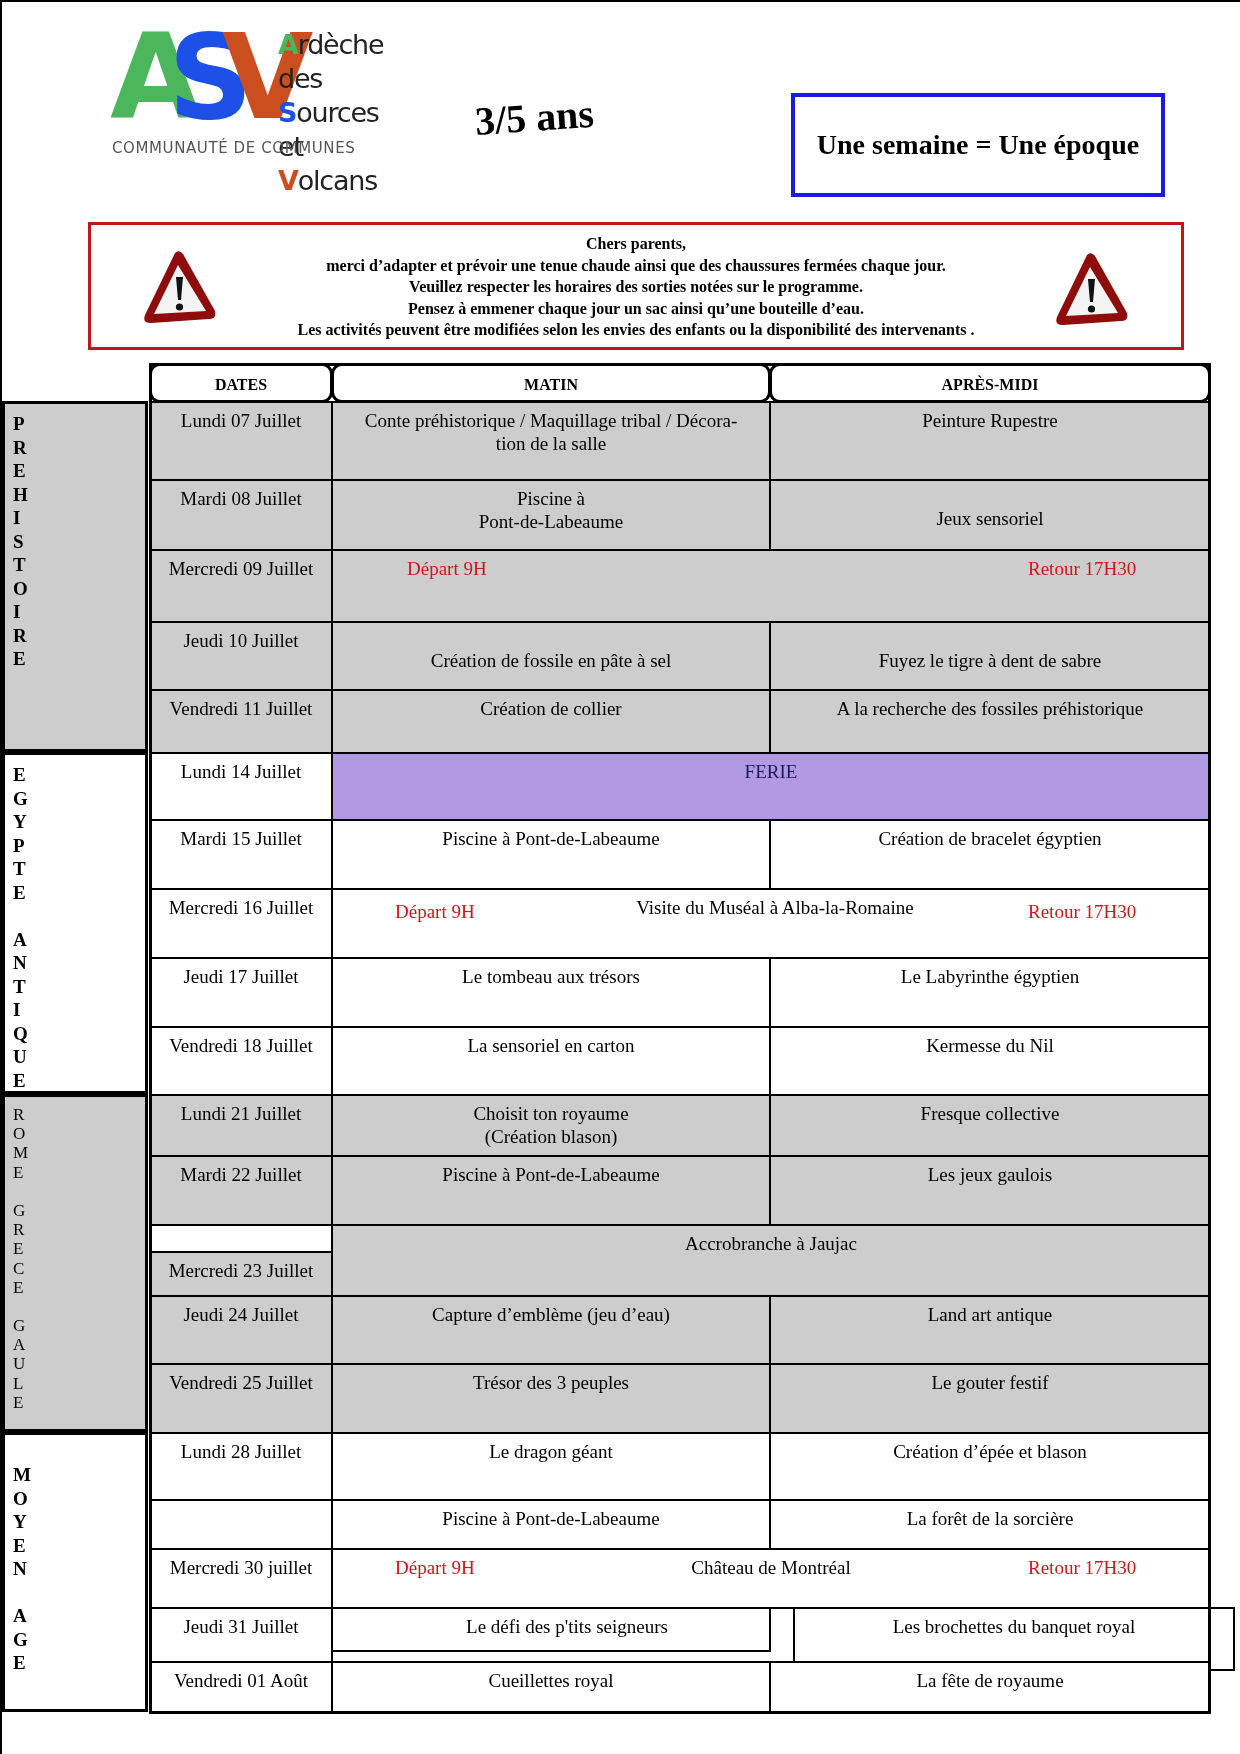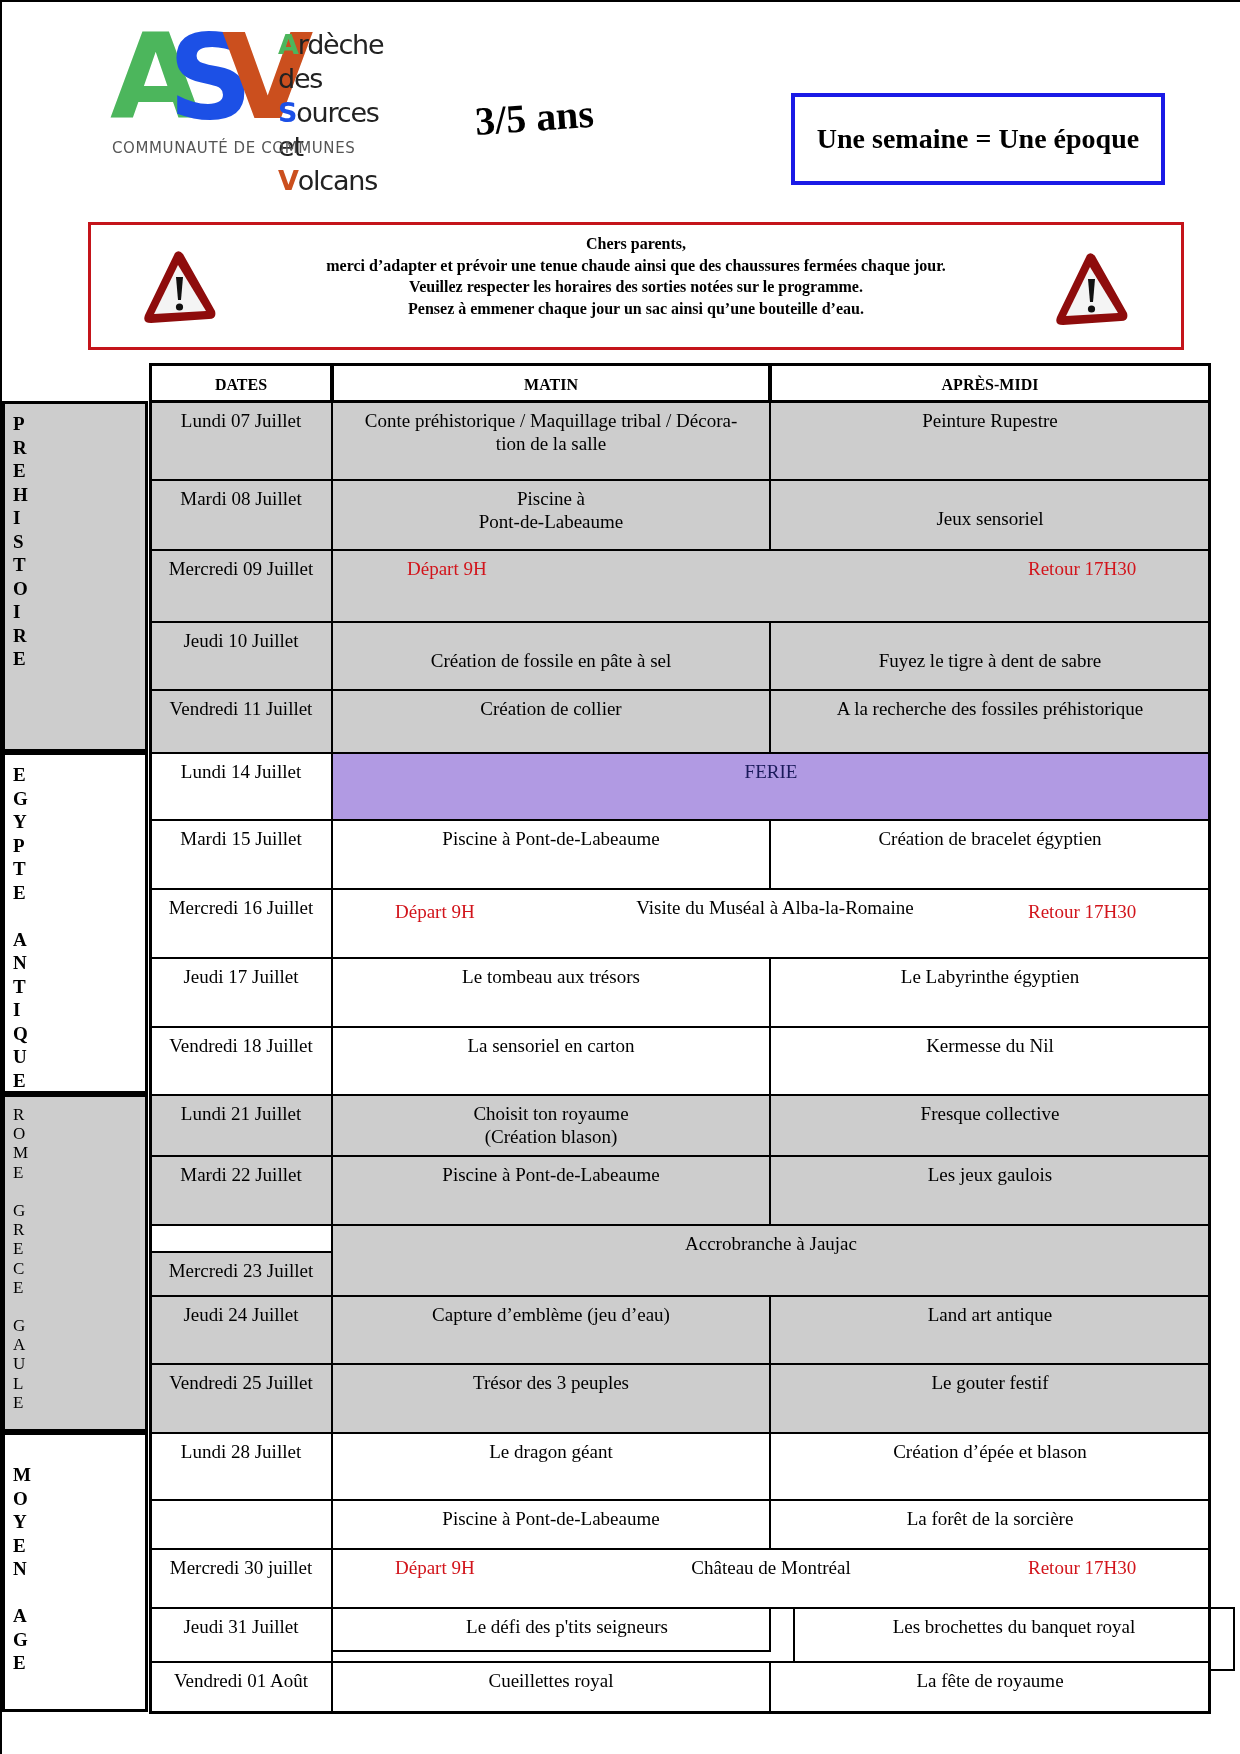--- a/index.html
+++ b/index.html
@@ -18,34 +18,34 @@
   .logo .side { position:absolute; left:168px; top:4px; font-family:"DejaVu Sans", sans-serif;
          font-size:27px; line-height:34px; color:#222; letter-spacing:-1.2px; }
   .logo .side .cap { font-weight:bold; }
   .logo .side .c1 { color:#4cb65c; } .logo .side .c2 { color:#1c50e6; } .logo .side .c3 { color:#cb4f1e; }
   .logo .sub { position:absolute; left:2px; top:115px; font-family:"DejaVu Sans", sans-serif;
          font-size:15px; letter-spacing:0.6px; color:#555; }
 
   .age-title { position:absolute; left:475px; top:98px; font-size:40px; font-weight:bold;
          transform:rotate(-4deg); transform-origin:left center; }
 
-  .epoch-box { position:absolute; left:791px; top:93px; width:374px; height:92px;
+  .epoch-box { position:absolute; left:791px; top:93px; width:374px; height:104px;
          border:4px solid #1a1ae6; box-sizing:border-box; display:flex; align-items:center; justify-content:center;
          font-size:28px; font-weight:bold; }
 
   .notice { position:absolute; left:88px; top:222px; width:1096px; height:128px;
          border:3px solid #c4141a; box-sizing:border-box; }
   .notice .warn { position:absolute; width:80px; height:80px; }
   .notice .warn.left { left:48px; top:22px; }
   .notice .warn.right { left:960px; top:24px; }
   .notice .lines { position:absolute; left:110px; right:110px; top:8px; text-align:center;
          font-weight:bold; font-size:16px; line-height:21.5px; }
   .cell { position:absolute; box-sizing:border-box; border:2px solid #000;
           font-size:19px; text-align:center; padding-top:6px; line-height:23px; }
-  .hdr { font-weight:bold; font-size:16px; background:#fff; padding-top:7px; border-width:3px; }
+  .hdr { font-weight:bold; font-size:16px; background:#fff; padding-top:7px; border-width:3px;border-radius:11px; }
   .gray { background:#cdcdcd; }
   .white { background:#fff; }
   .lilac { background:#b19ae3; }
   .side-block { position:absolute; left:2px; width:146px; box-sizing:border-box; border:3px solid #000;
           padding:8px 0 0 8px; }
   .side-block .letter { display:block; font-weight:bold; font-size:19px; line-height:23.5px; height:23.5px; }
   .side-block.regular .letter { font-weight:normal; font-size:17px; line-height:19.2px; height:19.2px; }
   .side-block .gap { display:block; height:23.5px; }
   .side-block.regular .gap { height:19.2px; }
 </style>
@@ -77,20 +77,21 @@
     <path d="M36 6 Q40 2 44 7 L76 64 Q78 72 70 72 L12 76 Q3 76 6 68 Z" fill="#8e0c0c"></path>
     <path d="M39 18 L67 64 L15 67 Z" fill="#f4f4f4"></path>
     <path d="M37 30 L44 30 L42 53 L39 53 Z" fill="#111"></path>
     <circle cx="40.5" cy="60" r="3.6" fill="#111"></circle>
   </svg>
   <div class="lines">
     <div>Chers parents,</div>
     <div>merci d’adapter et prévoir une tenue chaude ainsi que des chaussures fermées chaque jour.</div>
     <div>Veuillez respecter les horaires des sorties notées sur le programme.</div>
     <div>Pensez à emmener chaque jour un sac ainsi qu’une bouteille d’eau.</div>
+    <div>Les activités peuvent être modifiées selon les envies des enfants ou la disponibilité des intervenants .</div>
   </div>
   <svg class="warn right" viewBox="0 0 80 80">
     <path d="M36 6 Q40 2 44 7 L76 64 Q78 72 70 72 L12 76 Q3 76 6 68 Z" fill="#8e0c0c"></path>
     <path d="M39 18 L67 64 L15 67 Z" fill="#f4f4f4"></path>
     <path d="M37 30 L44 30 L42 53 L39 53 Z" fill="#111"></path>
     <circle cx="40.5" cy="60" r="3.6" fill="#111"></circle>
   </svg>
 </div>
 
 <div id="schedule">

